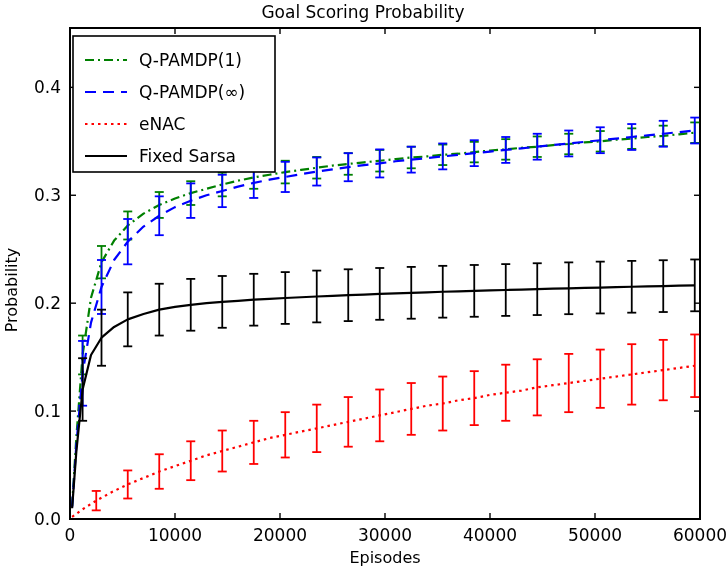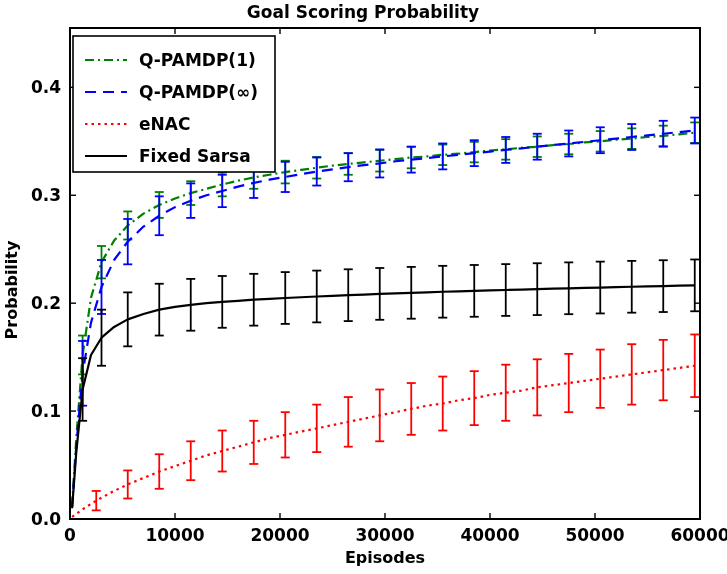--- a/index.html
+++ b/index.html
@@ -11,21 +11,20 @@
     width: 727px;
     height: 574px;
     font-family: "DejaVu Sans", sans-serif;
     overflow: hidden;
   }
   #figure {
     position: relative;
     width: 621px;
     height: 574px;
     background: #ffffff;
-    font-weight: bold;
   }
   #chart-svg {
     display: block;
     width: 727px;
     height: 574px;
   }
   .tick-label {
     font-family: "DejaVu Sans", sans-serif;
     font-size: 17px;
     fill: #000000;

